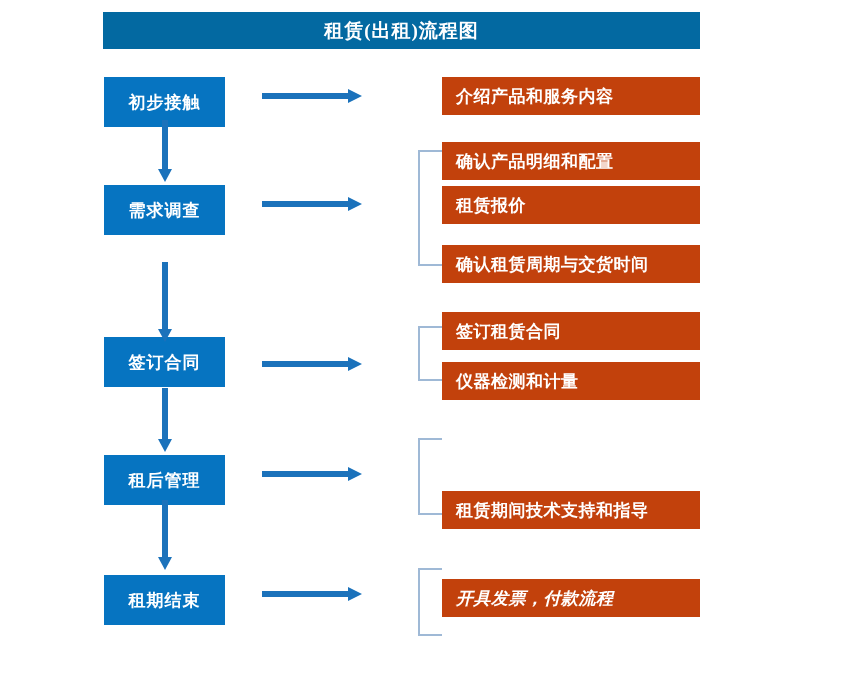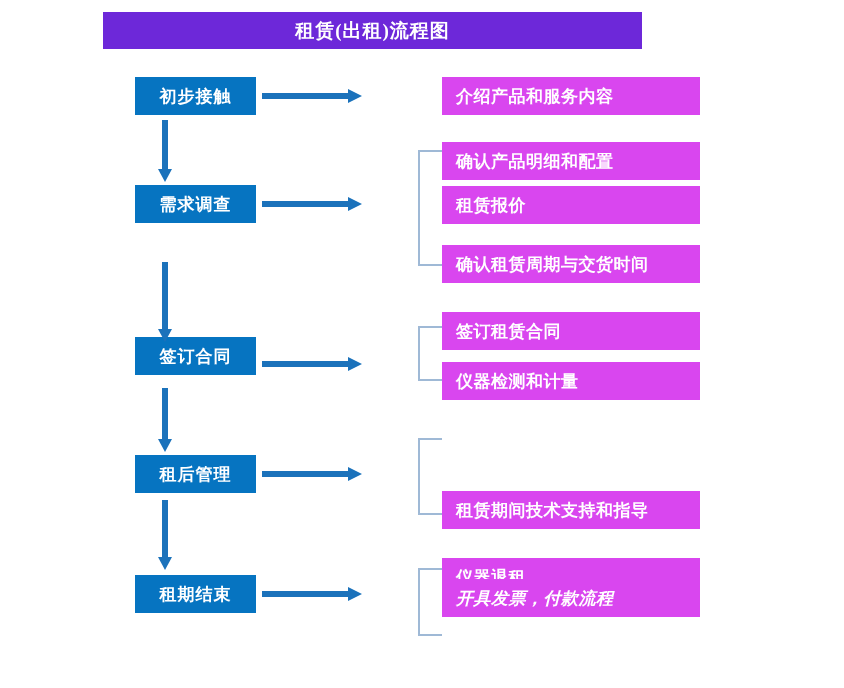--- a/index.html
+++ b/index.html
@@ -18,56 +18,55 @@
     position: relative;
     width: 844px;
     height: 688px;
   }
 
   
   .title-bar {
     position: absolute;
     left: 103px;
     top: 12px;
-    width: 539px;
+    width: 597px;
     height: 37px;
-    background: #6d28d9;
+    background: #0369a1;
     color: #ffffff;
     font-size: 19px;
     font-weight: bold;
     display: flex;
     align-items: center;
     justify-content: center;
     letter-spacing: 1px;
   }
 
   
   .stage-box {
     position: absolute;
     left: 104px;
     width: 121px;
-    height: 38px;
+    height: 50px;
     background: #0674c1;
     color: #ffffff;
     font-size: 17px;
     font-weight: bold;
     display: flex;
     align-items: center;
     justify-content: center;
     letter-spacing: 1px;
-    margin-left: 31px;
   }
 
   
   .detail-box {
     position: absolute;
     left: 442px;
     width: 258px;
     height: 38px;
-    background: #d946ef;
+    background: #c2410c;
     color: #ffffff;
     font-size: 17px;
     font-weight: bold;
     display: flex;
     align-items: center;
     padding-left: 14px;
     box-sizing: border-box;
     letter-spacing: 0.5px;
     white-space: nowrap;
   }
@@ -202,17 +201,16 @@
 
   <div class="detail-box" style="top:312px;">签订租赁合同</div>
 
   <div class="detail-box" style="top:245px;">确认租赁周期与交货时间</div>
 
   <div class="detail-box" style="top:362px;">仪器检测和计量</div>
 
 
   <div class="detail-box" style="top:491px;">租赁期间技术支持和指导</div>
 
-  <div class="detail-box" style="top:558px;">仪器退租</div>
 
   <div class="detail-box" style="top:579px;font-style:italic;">开具发票，付款流程</div>
 
 </div>
 
 </body></html>

